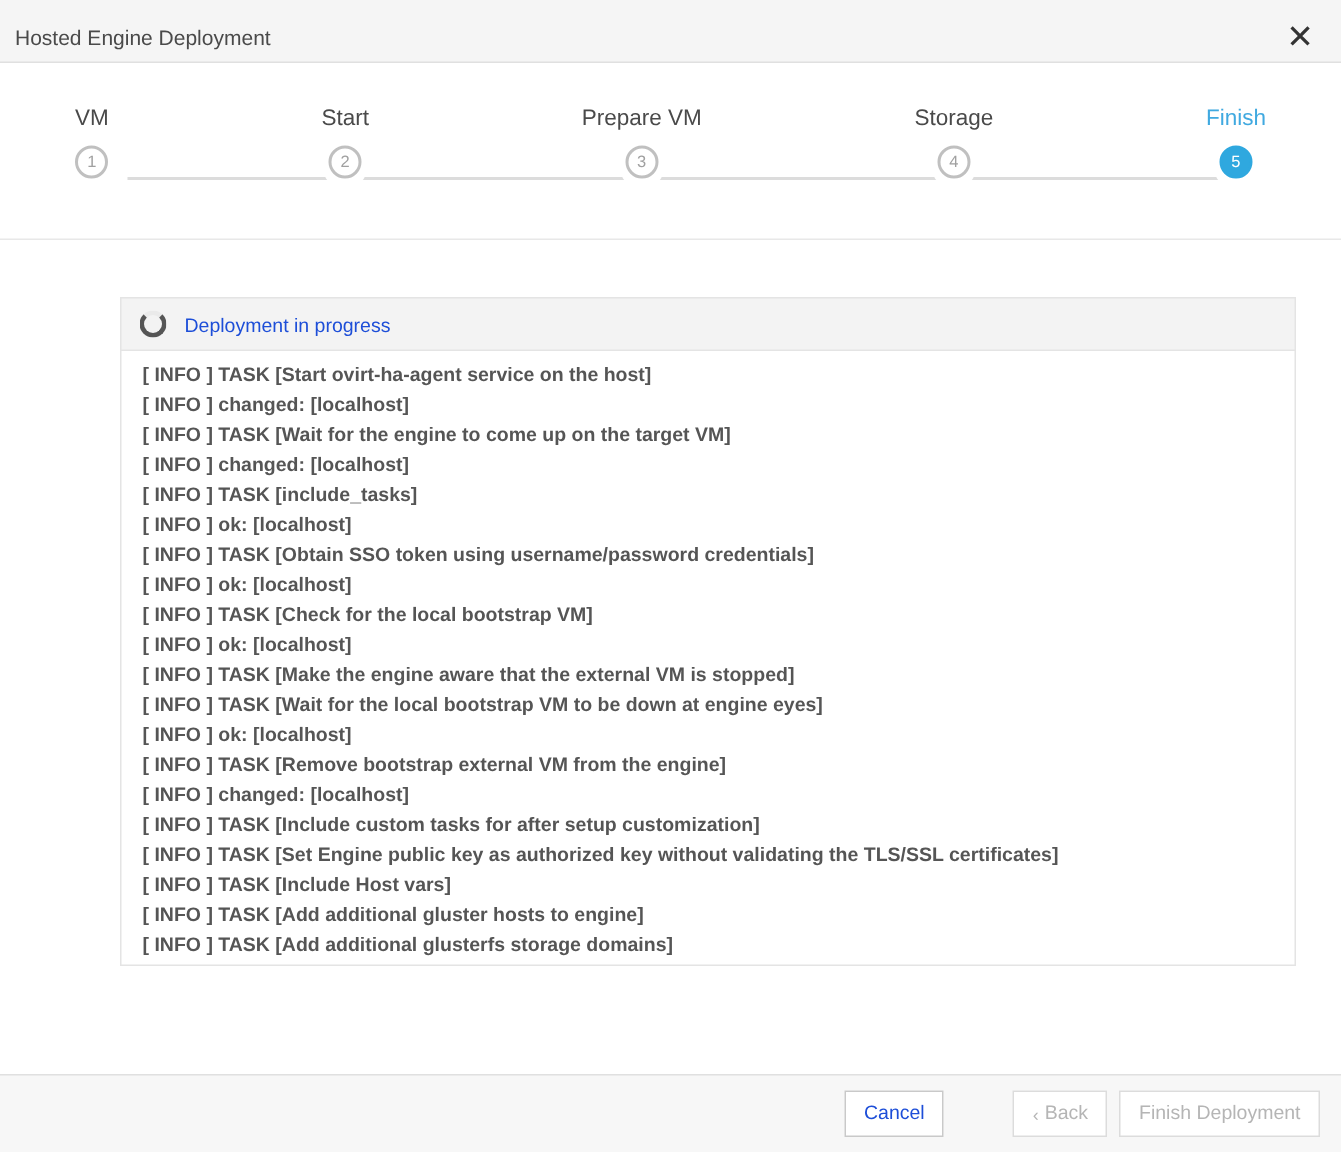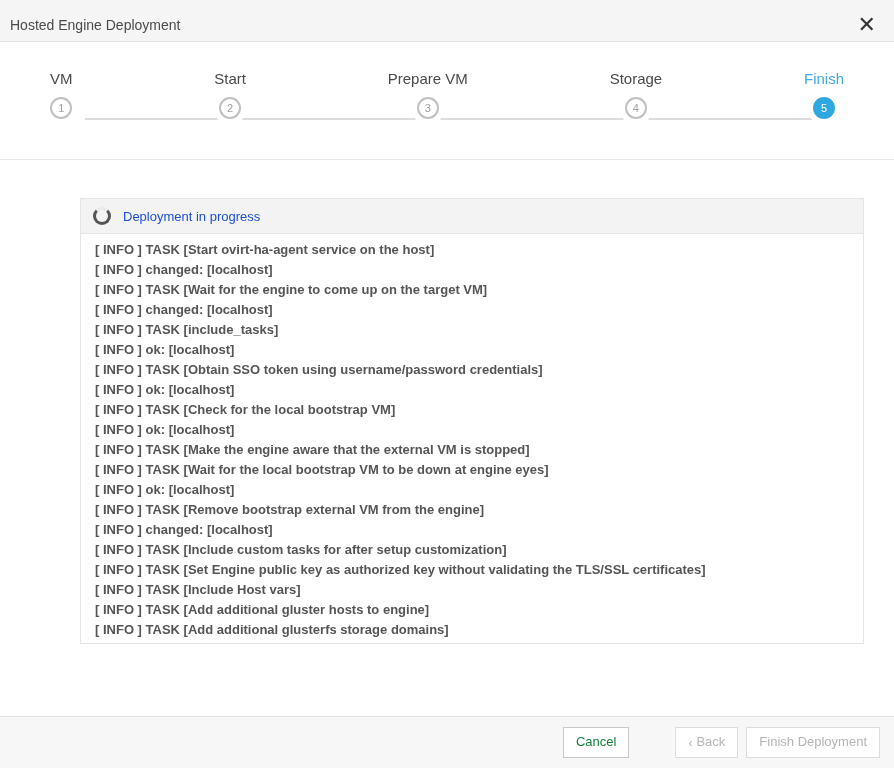--- a/index.html
+++ b/index.html
@@ -157,21 +157,21 @@
       align-items: center;
       justify-content: flex-end;
       padding: 0 14px;
       gap: 8px;
     }
     .btn {
       font-size: 13px;
       padding: 5px 12px;
       border: 1px solid #c9c9c9;
       background: #ffffff;
-      color: #15803d;
+      color: #1d4ed8;
       cursor: pointer;
       display: inline-flex;
       align-items: center;
       gap: 4px;
       line-height: 1.4;
     }
     .btn.disabled {
       color: #b5b5b5;
       border-color: #dcdcdc;
       cursor: not-allowed;

